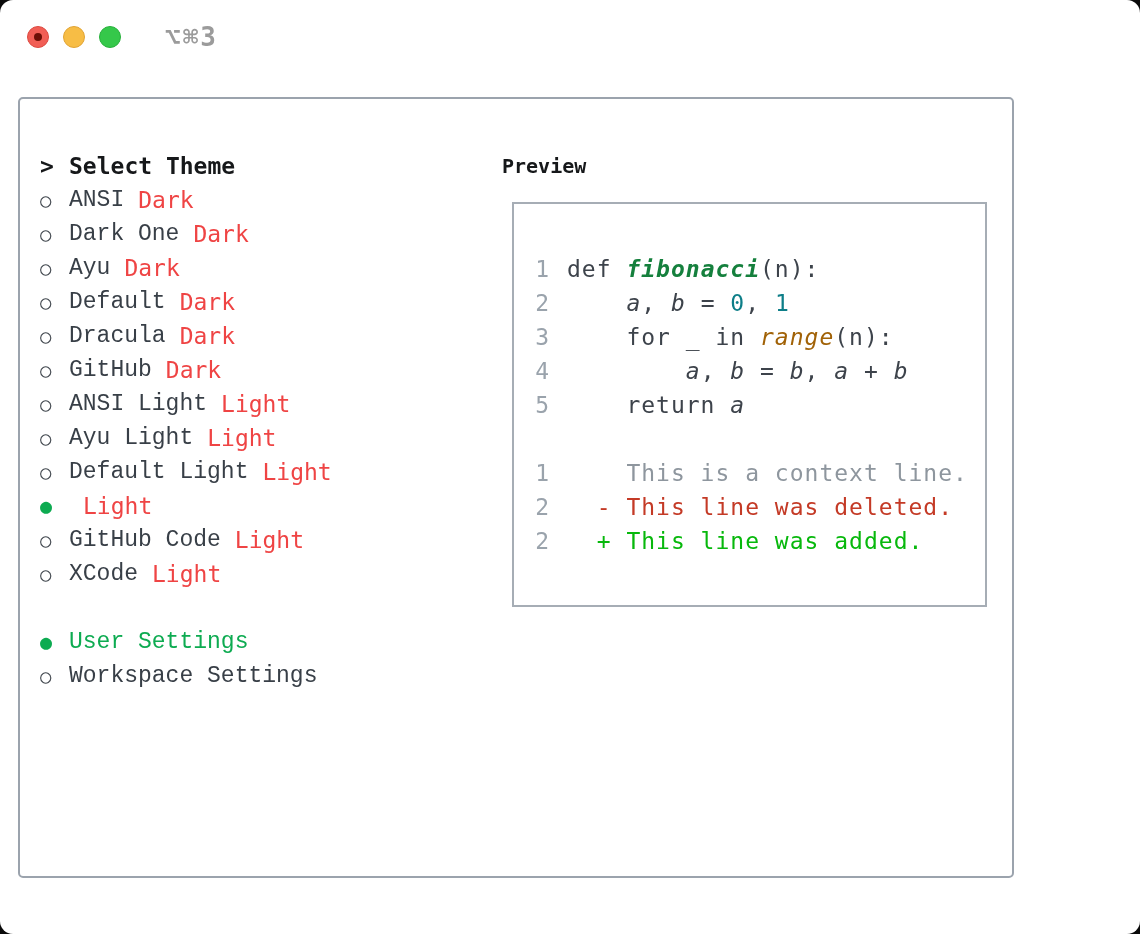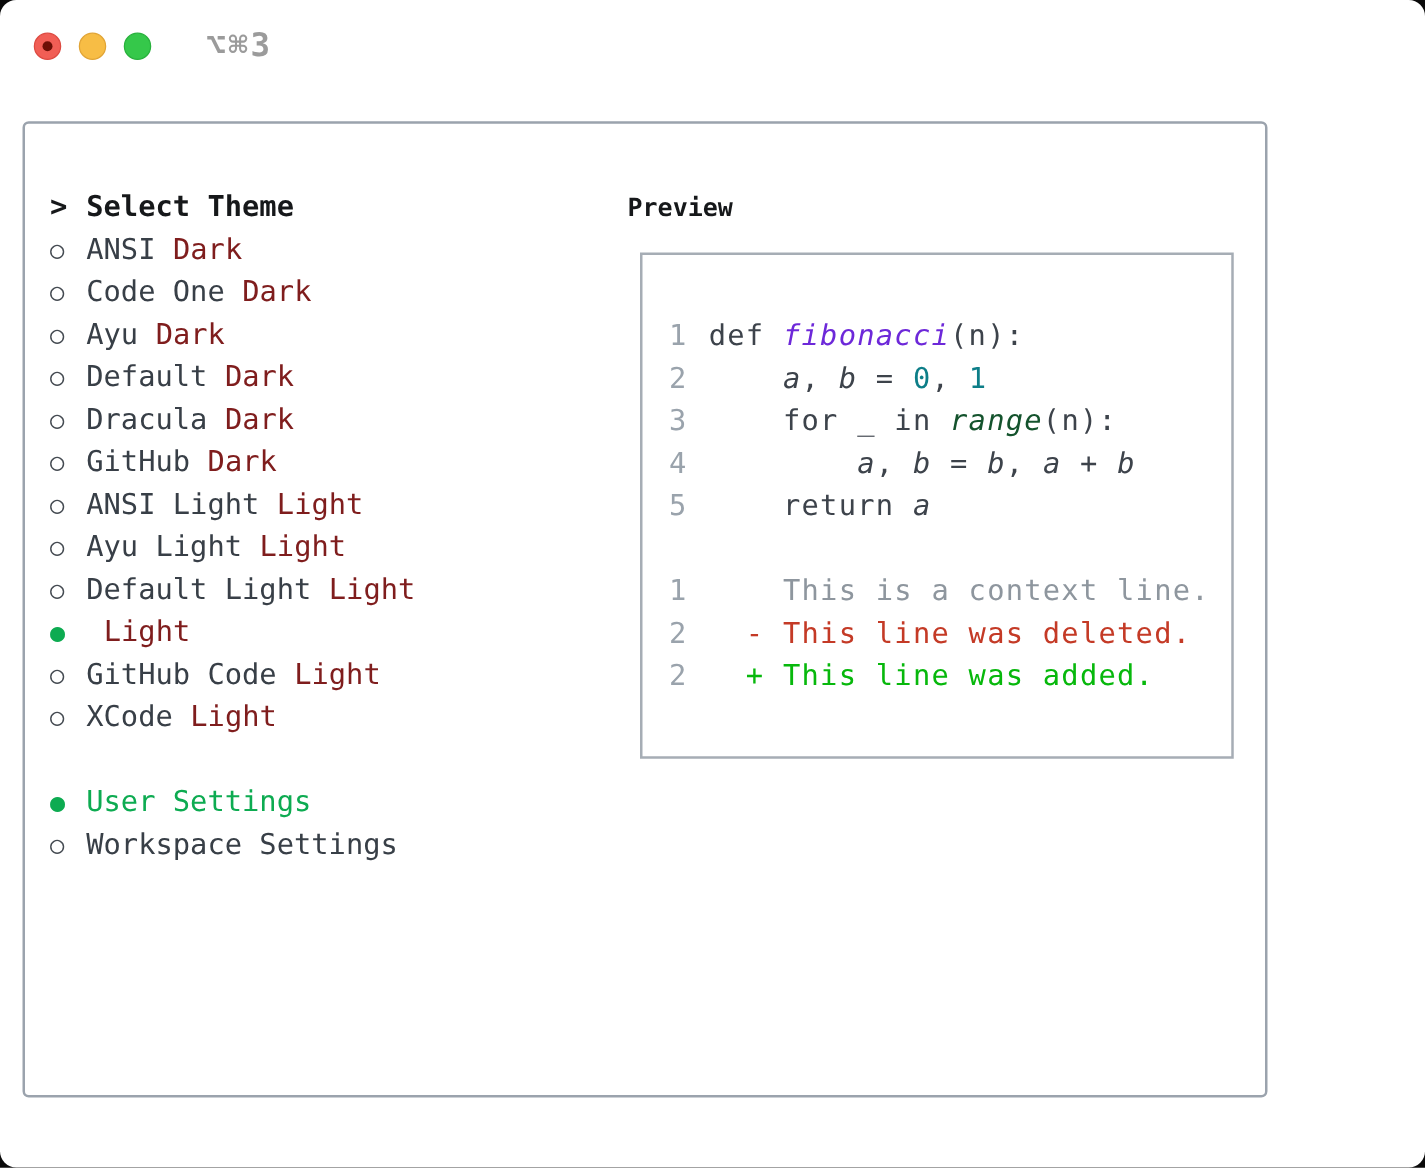--- a/index.html
+++ b/index.html
@@ -36,23 +36,23 @@
   .left-col { position: absolute; left: 20px; top: 50px; width: 430px; }
   .row { display: flex; align-items: center; height: 34px; font-size: 23px; }
   .row.spacer { height: 34px; }
   .bullet {
     width: 17px; margin-right: 12px; flex: 0 0 auto;
     font-size: 19px; line-height: 34px; text-align: left; color: #454b52;
   }
   .bullet.arrow { font-size: 23px; font-weight: bold; color: #16181a; }
   .bullet.sel { color: var(--sel-green); font-size: 20px; }
   .hdr-label { font-weight: bold; color: #16181a; }
-  .t-name { color: #383f47; white-space: pre; }
+  .t-name { color: #383f47; white-space: pre; font-family: Liberation Mono, monospace; }
   .t-name.sel { color: var(--sel-green); }
-  .t-variant { color: #7f1d1d; margin-left: 14px; white-space: pre; }
+  .t-variant { color: #ef4444; margin-left: 14px; white-space: pre; }
   .apply-label { color: #1d2125; }
   .hint {
     width: 400px; font-size: 23px; line-height: 34px; color: #a3adb9;
     margin-top: 34px;
   }
 
   
   .preview-label {
     position: absolute; left: 482px; top: 50px; height: 34px;
     font-size: 20px; font-weight: bold; color: #16181a; line-height: 34px;
@@ -89,21 +89,21 @@
       </div>
 
       <div id="theme-list">
           <div class="row">
             <span class="bullet">○</span>
             <span class="t-name">ANSI</span>
             <span class="t-variant">Dark</span>
           </div>
           <div class="row">
             <span class="bullet">○</span>
-            <span class="t-name">Code One</span>
+            <span class="t-name">Dark One</span>
             <span class="t-variant">Dark</span>
           </div>
           <div class="row">
             <span class="bullet">○</span>
             <span class="t-name">Ayu</span>
             <span class="t-variant">Dark</span>
           </div>
           <div class="row">
             <span class="bullet">○</span>
             <span class="t-name">Default</span>
@@ -165,29 +165,29 @@
         </div>
 
     </div>
 
     <div class="preview-label">Preview</div>
 
     <div class="preview-box">
       <div class="code" id="preview-code">
           <div class="pline">
             <span class="ln">1</span>
-            <span class="ltext"><span style="color: rgb(61, 67, 75);">def </span><span style="color: #6d28d9; font-style: italic;">fibonacci</span><span style="color: rgb(61, 67, 75);">(n):</span></span>
+            <span class="ltext"><span style="color: rgb(61, 67, 75);">def </span><span style="color: #15803d; font-style: italic; font-weight: bold;">fibonacci</span><span style="color: rgb(61, 67, 75);">(n):</span></span>
           </div>
           <div class="pline">
             <span class="ln">2</span>
             <span class="ltext"><span style="color: rgb(61, 67, 75);">    </span><span style="color: rgb(61, 67, 75); font-style: italic;">a</span><span style="color: rgb(61, 67, 75);">, </span><span style="color: rgb(61, 67, 75); font-style: italic;">b</span><span style="color: rgb(61, 67, 75);"> = </span><span style="color: rgb(13, 126, 136);">0</span><span style="color: rgb(61, 67, 75);">, </span><span style="color: rgb(13, 126, 136);">1</span></span>
           </div>
           <div class="pline">
             <span class="ln">3</span>
-            <span class="ltext"><span style="color: rgb(61, 67, 75);">    for _ in </span><span style="color: #14532d; font-style: italic; text-align: center;">range</span><span style="color: rgb(61, 67, 75);">(n):</span></span>
+            <span class="ltext"><span style="color: rgb(61, 67, 75);">    for _ in </span><span style="color: #a16207; font-style: italic; text-align: center;">range</span><span style="color: rgb(61, 67, 75);">(n):</span></span>
           </div>
           <div class="pline">
             <span class="ln">4</span>
             <span class="ltext"><span style="color: rgb(61, 67, 75);">        </span><span style="color: rgb(61, 67, 75); font-style: italic;">a</span><span style="color: rgb(61, 67, 75);">, </span><span style="color: rgb(61, 67, 75); font-style: italic;">b</span><span style="color: rgb(61, 67, 75);"> = </span><span style="color: rgb(61, 67, 75); font-style: italic;">b</span><span style="color: rgb(61, 67, 75);">, </span><span style="color: rgb(61, 67, 75); font-style: italic;">a</span><span style="color: rgb(61, 67, 75);"> + </span><span style="color: rgb(61, 67, 75); font-style: italic;">b</span></span>
           </div>
           <div class="pline">
             <span class="ln">5</span>
             <span class="ltext"><span style="color: rgb(61, 67, 75);">    return </span><span style="color: rgb(61, 67, 75); font-style: italic;">a</span></span>
           </div>
           <div class="pline">

